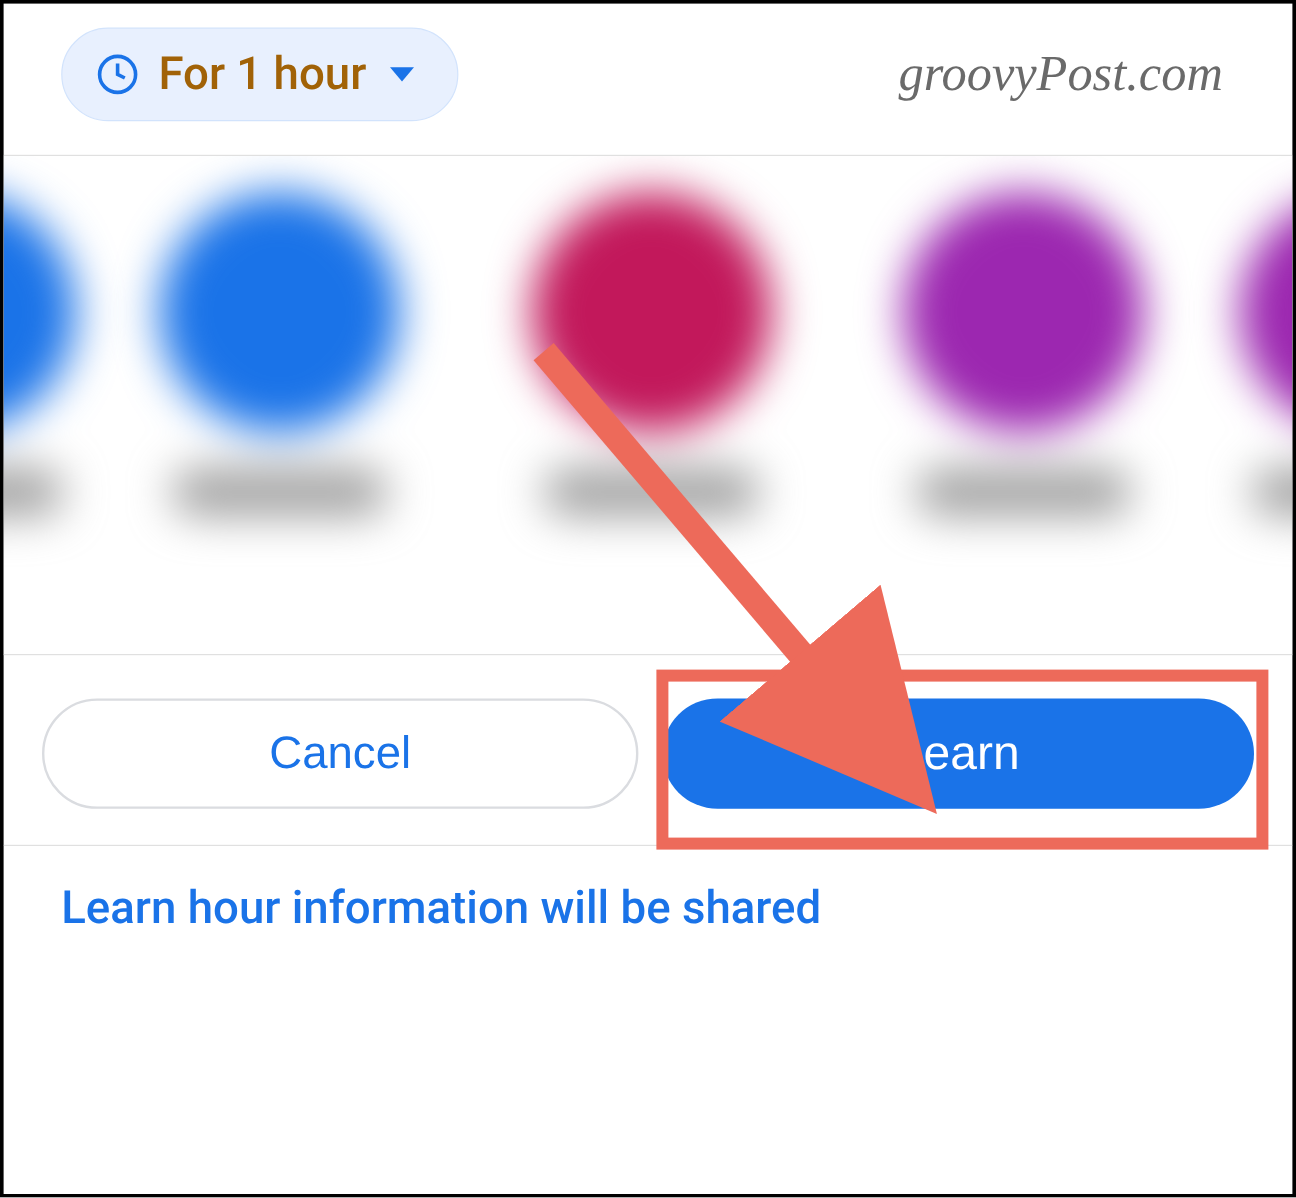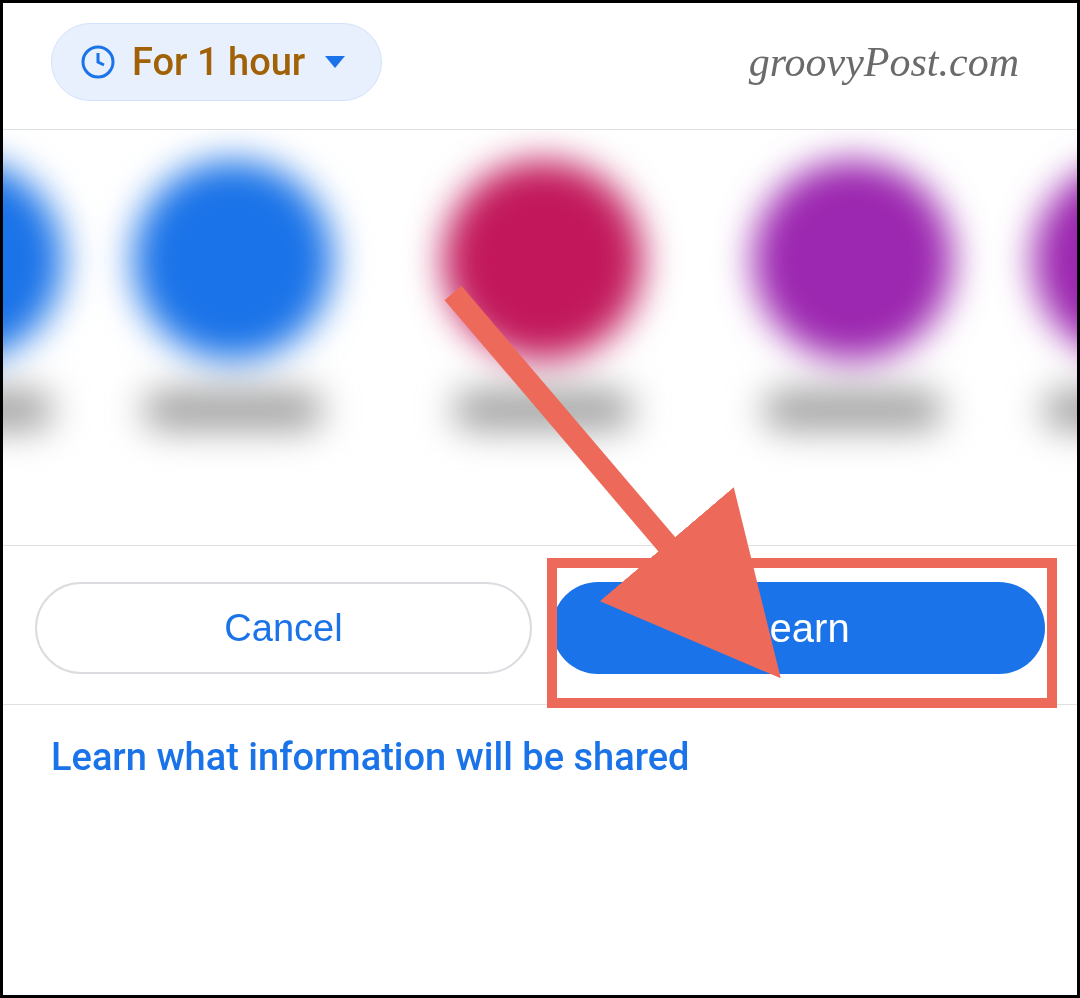--- a/index.html
+++ b/index.html
@@ -218,21 +218,21 @@
     </div>
   </div>
 
   <div class="buttons-row">
     <button class="cancel-btn">Cancel</button>
     <button class="share-btn">Learn</button>
     <div class="highlight-box"></div>
   </div>
 
   <div class="info-row">
-    <a class="info-link">Learn what information will be shared</a>
+    <a class="info-link">Learn hour information will be shared</a>
   </div>
 
   <svg class="arrow-svg" viewBox="0 0 380 420">
     <defs>
       <marker id="arrowhead" markerWidth="8" markerHeight="8" refX="5" refY="4" orient="auto">
         <polygon points="0 0, 8 4, 0 8" fill="#ed6a5a"></polygon>
       </marker>
     </defs>
     <line x1="20" y1="20" x2="305" y2="355" stroke="#ed6a5a" stroke-width="22" marker-end="url(#arrowhead)"></line>
   </svg>

